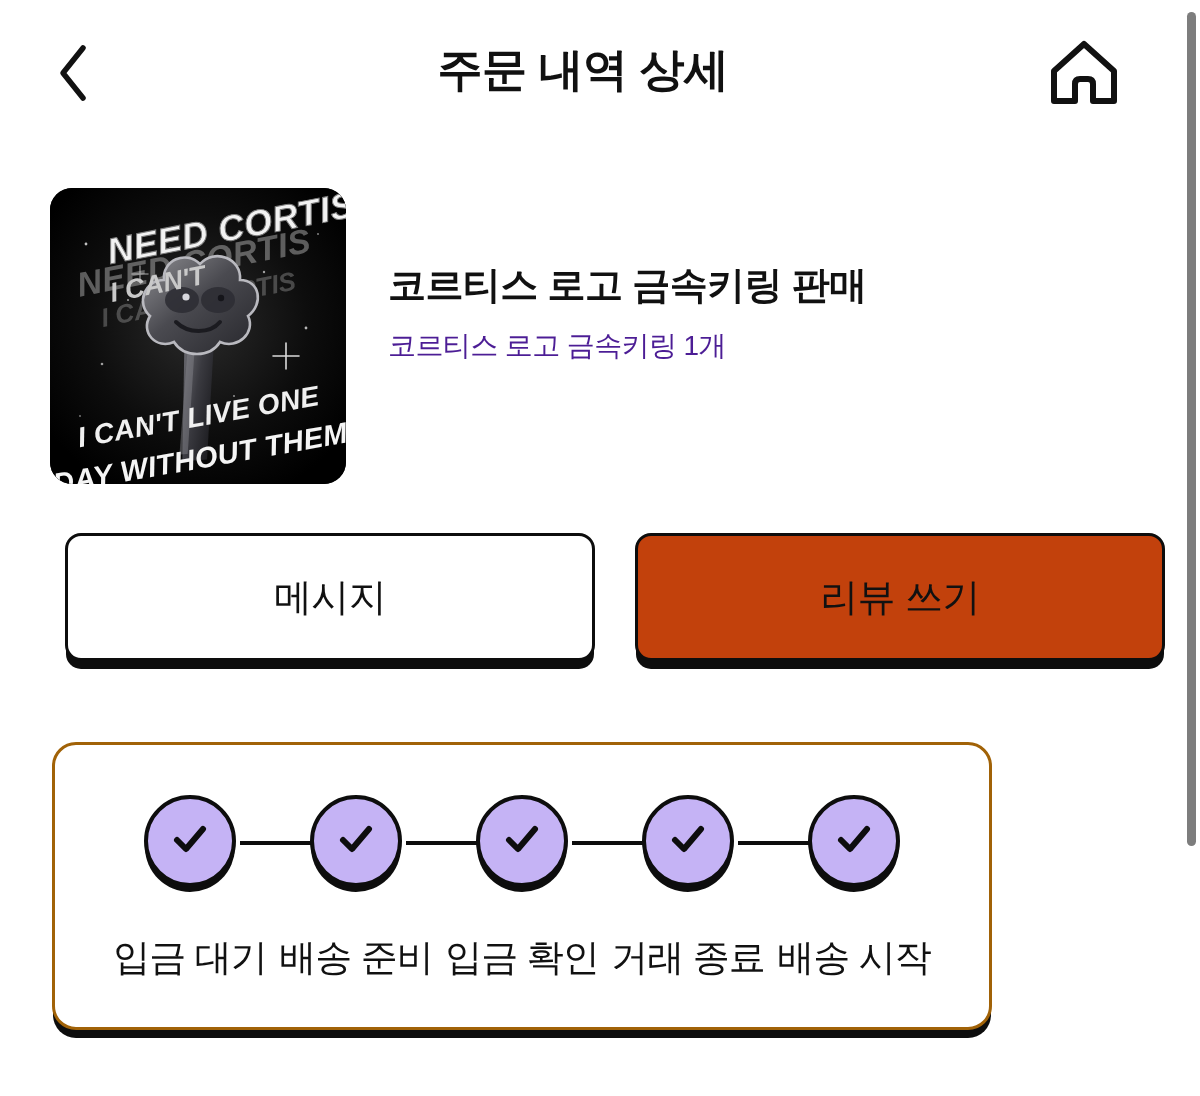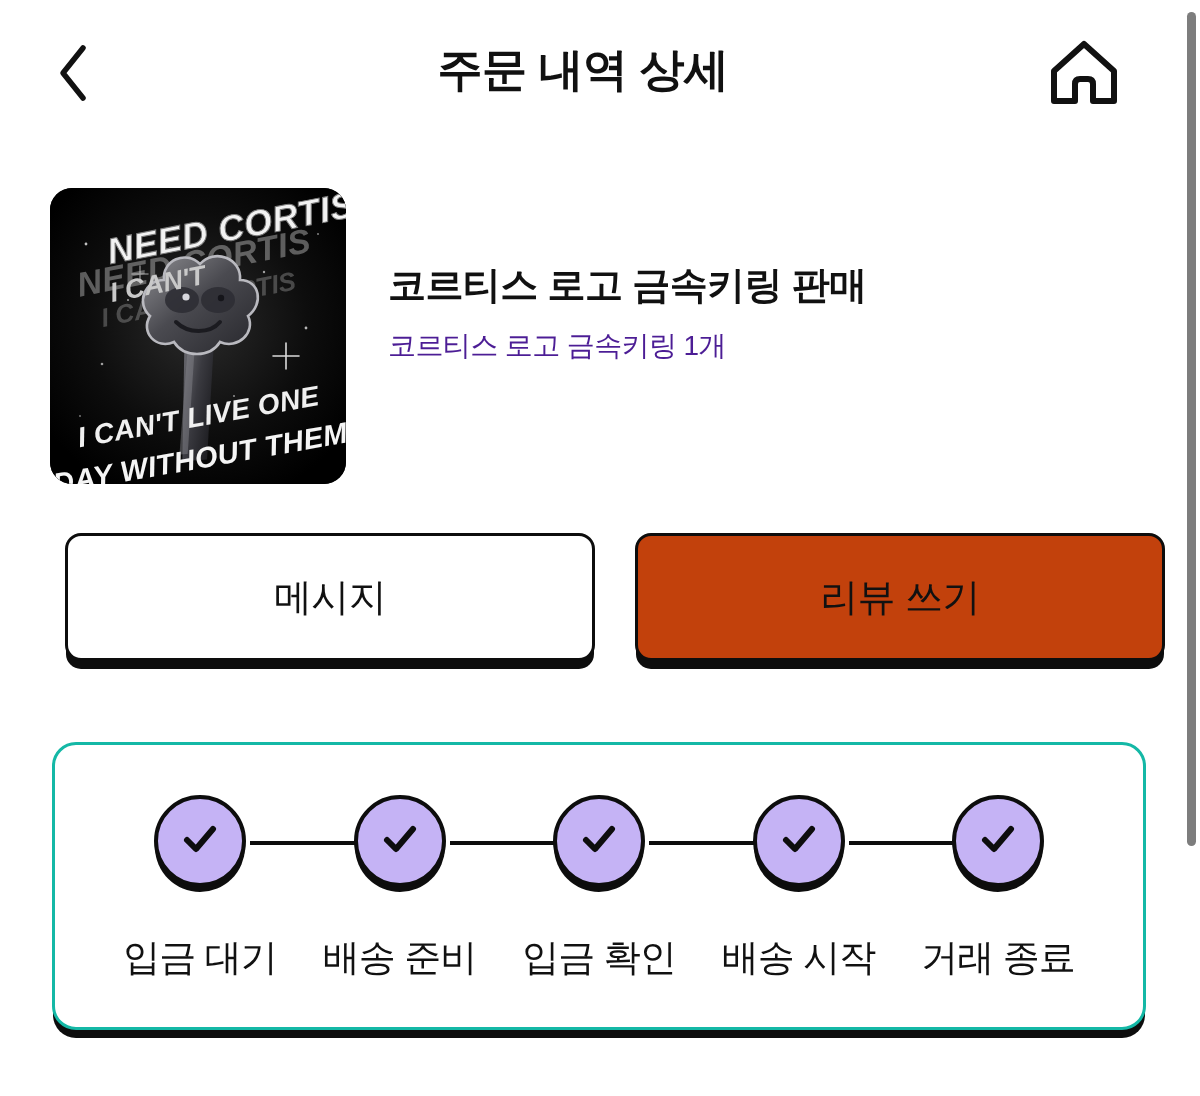--- a/index.html
+++ b/index.html
@@ -146,23 +146,23 @@
     justify-content: center;
   }
 
   .action-btn.primary { background: #c2410c; }
 
   
   .stepper-card {
     position: absolute;
     top: 742px;
     left: 52px;
-    width: 1094px;
+    width: 940px;
     height: 288px;
-    border: 3px solid #14b8a6;
+    border: 3px solid #a16207;
     border-radius: 24px;
     background: #ffffff;
     box-shadow: 0 9px 0 -1px #0d0d0d;
   }
 
   .stepper {
     position: absolute;
     top: 50px;
     left: 52px;
     right: 52px;
@@ -387,32 +387,32 @@
       </div>
 
       <div class="step">
         <div class="step-circle">
           <span>
             <svg width="46" height="46" viewBox="0 0 46 46" fill="none" aria-hidden="true">
               <path d="M10 24 L19 33 L36 13" stroke="#0d0d0d" stroke-width="6" stroke-linecap="round" stroke-linejoin="round"></path>
             </svg>
           </span>
         </div>
-        <div class="step-label">배송 시작</div>
+        <div class="step-label">거래 종료</div>
       </div>
 
       <div class="step">
         <div class="step-circle">
           <span>
             <svg width="46" height="46" viewBox="0 0 46 46" fill="none" aria-hidden="true">
               <path d="M10 24 L19 33 L36 13" stroke="#0d0d0d" stroke-width="6" stroke-linecap="round" stroke-linejoin="round"></path>
             </svg>
           </span>
         </div>
-        <div class="step-label">거래 종료</div>
+        <div class="step-label">배송 시작</div>
       </div>
 
     </div>
   </div>
 
   <div class="scrollbar-track">
     <div class="scrollbar-thumb"></div>
   </div>
 
 </div>

